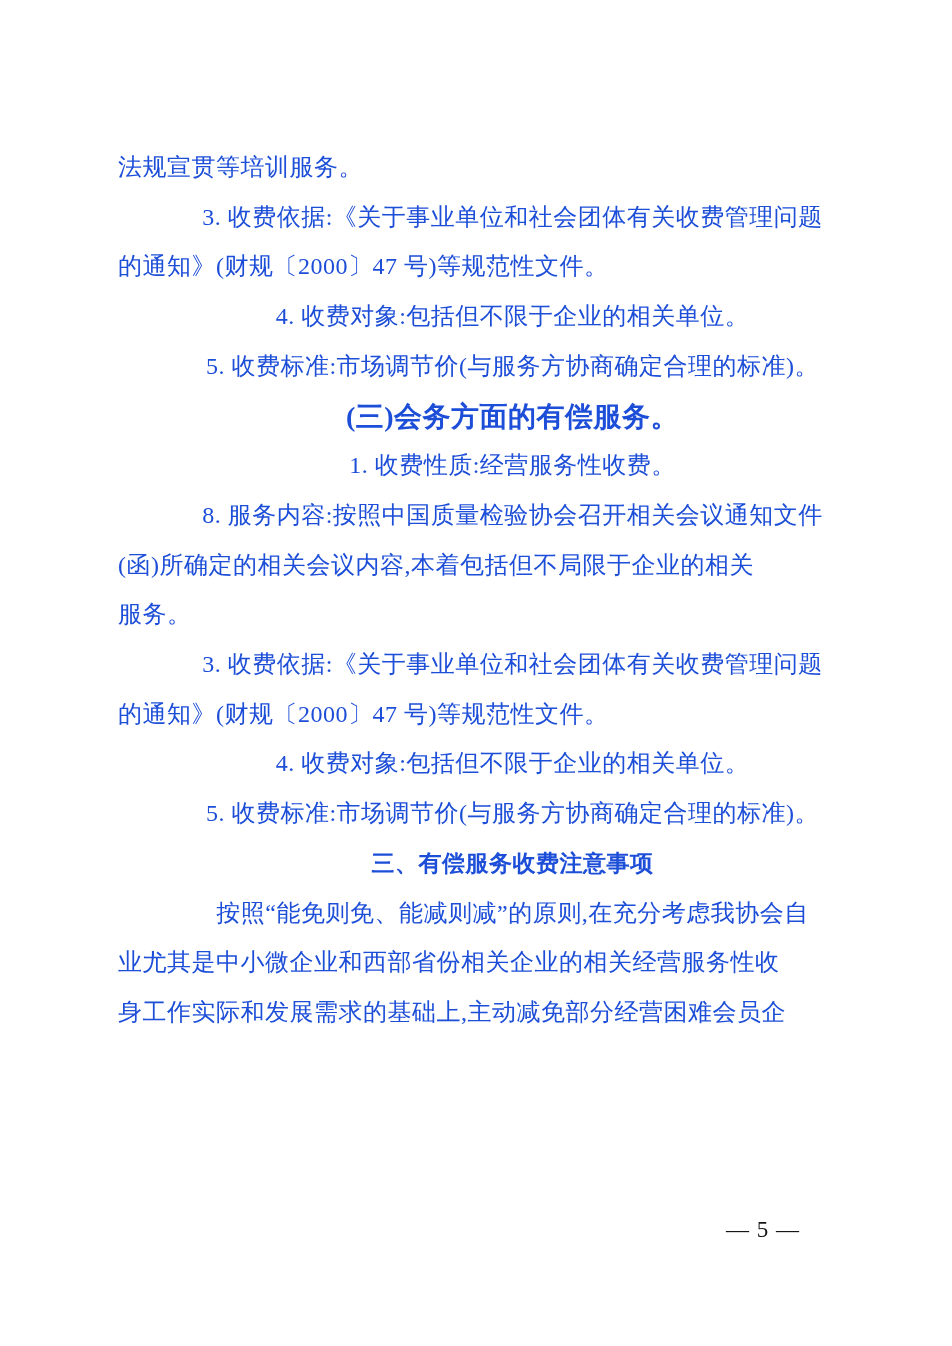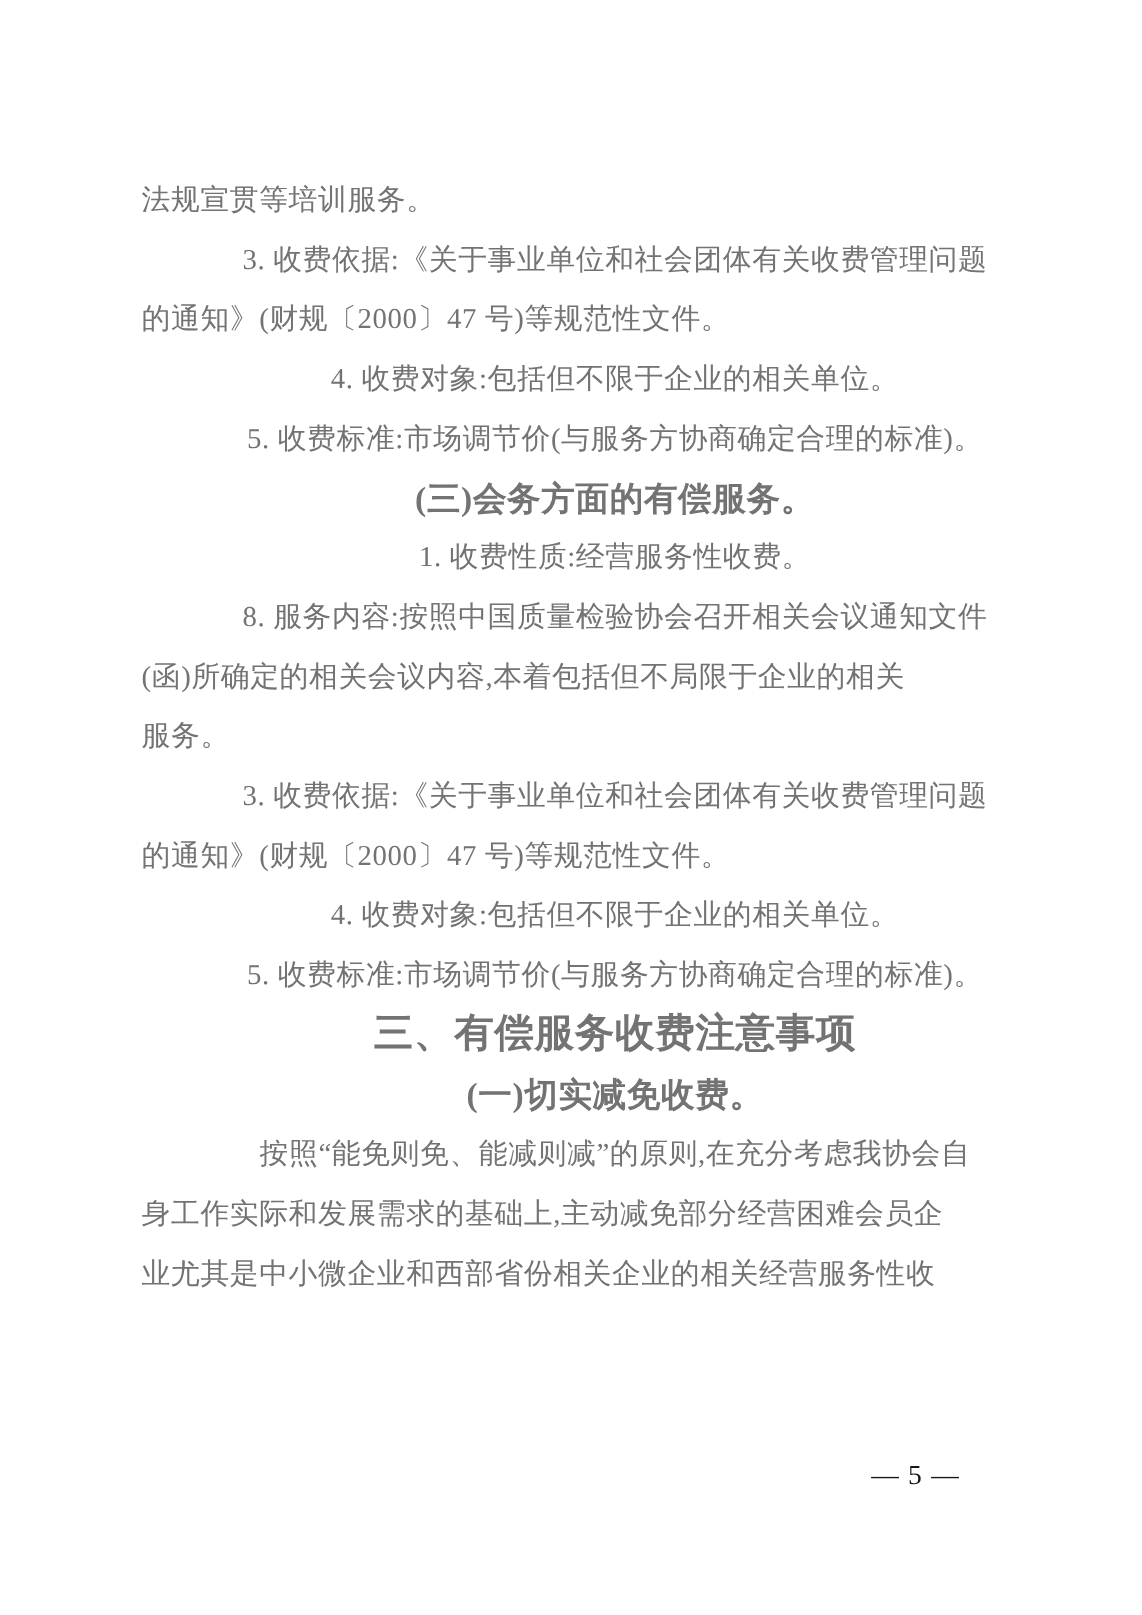--- a/index.html
+++ b/index.html
@@ -21,30 +21,30 @@
     left: 118px;
     top: 143px;
     width: 740px;
   }
   .line {
     font-family: "Liberation Serif", "DejaVu Serif", serif;
     font-size: 24px;
     line-height: 49.7px;
     letter-spacing: 0.5px;
     white-space: nowrap;
-    color: #737373;
+    color: #1d4ed8;
   }
   .line.indent {
     padding-left: 49px;
     text-align: center;
   }
   .line.heading-hei {
-    font-family: Liberation Mono, monospace;
+    font-family: Liberation Sans, sans-serif;
     font-weight: 700;
-    font-size: 33px;
+    font-size: 23px;
   }
   .line.heading-kai {
     font-family: "Liberation Serif", "DejaVu Serif", serif;
     font-weight: 700;
     font-size: 28px;
   }
   .footer {
     position: absolute;
     left: 726px;
     top: 1217px;
@@ -67,19 +67,18 @@
       <div class="line heading-kai indent">(三)会务方面的有偿服务。</div>
       <div class="line body indent">1. 收费性质:经营服务性收费。</div>
       <div class="line body indent">8. 服务内容:按照中国质量检验协会召开相关会议通知文件</div>
       <div class="line body">(函)所确定的相关会议内容,本着包括但不局限于企业的相关</div>
       <div class="line body">服务。</div>
       <div class="line body indent">3. 收费依据:《关于事业单位和社会团体有关收费管理问题</div>
       <div class="line body">的通知》(财规〔2000〕47 号)等规范性文件。</div>
       <div class="line body indent">4. 收费对象:包括但不限于企业的相关单位。</div>
       <div class="line body indent">5. 收费标准:市场调节价(与服务方协商确定合理的标准)。</div>
       <div class="line heading-hei indent">三、有偿服务收费注意事项</div>
-      <div class="line heading-kai indent">(一)切实减免收费。</div>
       <div class="line body indent">按照“能免则免、能减则减”的原则,在充分考虑我协会自</div>
+      <div class="line body">业尤其是中小微企业和西部省份相关企业的相关经营服务性收</div>
       <div class="line body">身工作实际和发展需求的基础上,主动减免部分经营困难会员企</div>
-      <div class="line body">业尤其是中小微企业和西部省份相关企业的相关经营服务性收</div>
     </div>
   <div class="footer">— 5 —</div>
 </div>
 
 </body></html>

